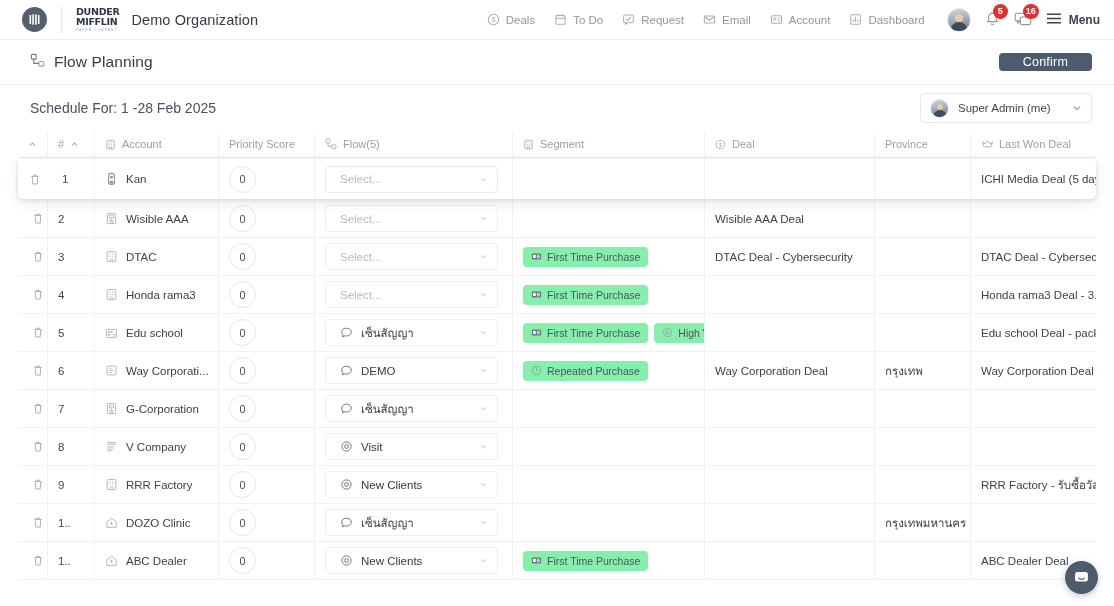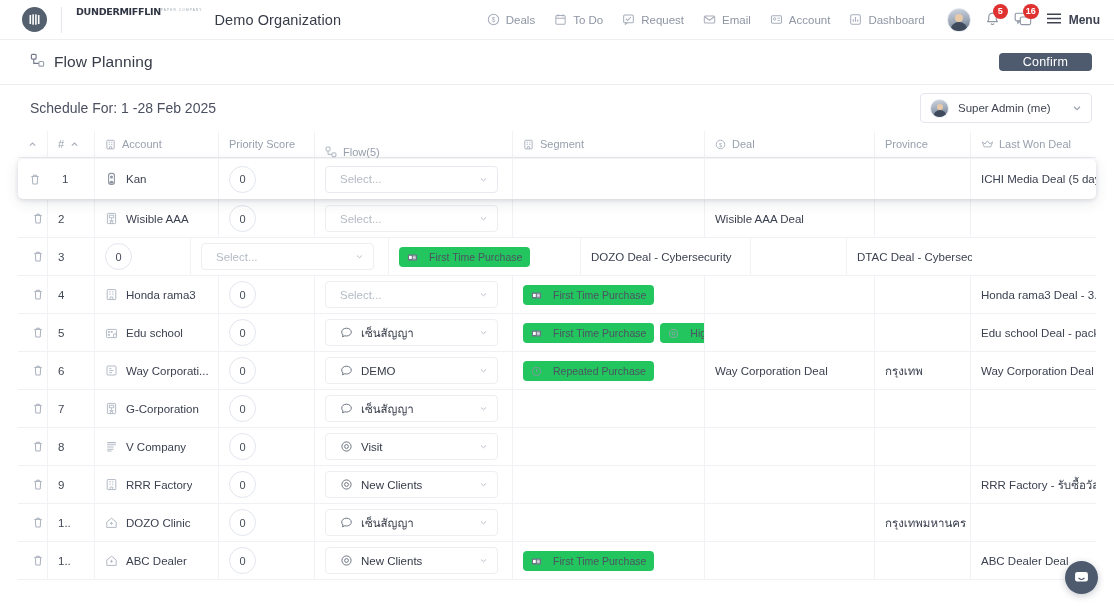--- a/index.html
+++ b/index.html
@@ -18,21 +18,21 @@
     padding: 0 14px 0 22px; position: relative;
   }
   .logo-circle {
     width: 25px; height: 25px; border-radius: 50%;
     background: #55606e; display: flex; align-items: center; justify-content: center;
     flex: none;
   }
   .logo-circle svg { display: block; }
   .brand-mark {
     margin-left: 14px; padding-left: 14px; border-left: 1px solid #e3e6ec;
-    display: flex; flex-direction: row; justify-content: center;
+    display: flex; flex-direction: column; justify-content: center;
     height: 26px; flex: none;
   }
   .brand-line1, .brand-line2 {
     font-family: "DejaVu Sans", sans-serif;
     font-weight: 700; font-size: 9.5px; line-height: 9.5px;
     letter-spacing: -0.3px; color: #2f3542;
   }
   .brand-sub { font-size: 3.2px; letter-spacing: 1.1px; color: #9aa1ad; margin-top: 1.5px; }
   .org-name {
     margin-left: 12px; font-size: 14.5px; color: #373c49; letter-spacing: .1px;
@@ -111,21 +111,21 @@
     height: 27px; padding-left: 10px; flex: none;
     border-right: 1px solid #f0f2f5;
   }
   .th:last-child { border-right: none; }
   .th svg { display: block; flex:none; }
 
   .c-del   { width: 30px; justify-content:center; padding-left:0; }
   .c-num   { width: 47px; }
   .c-acct  { width: 124px; }
   .c-prio  { width: 96px; }
-  .c-flow  { width: 198px; align-items: flex-end; }
+  .c-flow  { width: 198px; }
   .c-seg   { width: 192px; }
   .c-deal  { width: 170px; }
   .c-prov  { width: 96px; }
   .c-last  { width: 125px; }
 
   .trow {
     display: flex; height: 38px; align-items: center;
     border-bottom: 1px solid #eff1f4; background: #fff;
   }
   .td {
@@ -152,22 +152,22 @@
   }
   .flow-ph { font-size: 11.5px; color: #b4bac4; }
   .flow-val { font-size: 11.5px; color: #343a47; white-space:nowrap; overflow:hidden; }
   .flow-ico { display:flex; flex:none; }
   .flow-chev {
     margin-left:auto; width:15px; height:15px; border-radius:3px;
     display:flex; align-items:center; justify-content:center; flex:none;
   }
   .seg-wrap { display:flex; align-items:center; gap:6px; overflow:hidden; }
   .seg-pill {
-    display:flex; align-items:flex-end; gap:11px; flex:none;
-    background:#22c55e; border-radius:4px; padding: 4px 8px;
+    display:flex; align-items:flex-start; gap:5px; flex:none;
+    background:#86efac; border-radius:4px; padding: 4px 8px;
     font-size: 10.5px; color: #4d5462; white-space:nowrap;
   }
   .seg-pill svg { display:block; flex:none; }
 
   
   .row-active {
     position: absolute; left: 18px; top: 0; width: 1078px; height: 40px;
     background: #fff; border-radius: 5px;
     box-shadow: 0 1px 4px rgba(35,45,70,.14), 0 4px 14px rgba(35,45,70,.10);
     display: flex; align-items: center; z-index: 5;
@@ -481,20 +481,29 @@
           <div class="td c-del">
             <span class="trash">
               <svg width="12" height="13" viewBox="0 0 12 13">
                 <path d="M2.3 3.4h7.4M4.6 3.4V2.2h2.8v1.2M3.3 3.4l.5 7.6h4.4l.5-7.6" fill="none" stroke="#aab1bd" stroke-width="1"></path>
               </svg>
             </span>
           </div>
           <div class="td c-num">
             <span class="num">3</span>
           </div>
+          <div class="td c-acct">
+            <span class="acct-ico">
+              <svg width="13" height="13" viewBox="0 0 13 13">
+                <rect x="2.2" y="1.6" width="8.6" height="10" rx=".8" fill="none" stroke="#b3bac5" stroke-width="1"></rect>
+                <path d="M4.3 3.9h1.5M7 3.9h1.5M4.3 6.2h1.5M7 6.2h1.5M5.2 11.6V9h2.6v2.6" stroke="#b3bac5" stroke-width=".9" fill="none"></path>
+              </svg>
+            </span>
+            <span class="td-text">DTAC</span>
+          </div>
           <div class="td c-prio">
             <span class="score-pill">0</span>
           </div>
           <div class="td c-flow">
             <div class="flow-select">
               <span class="flow-ph">Select...</span>
               <span class="flow-chev">
                 <svg width="9" height="9" viewBox="0 0 10 10">
                   <path d="M2.2 3.9L5 6.4l2.8-2.5" fill="none" stroke="#b8bec8" stroke-width="1.1"></path>
                 </svg>
@@ -509,21 +518,21 @@
                     <rect x="1" y="2.6" width="10" height="6.8" rx="1" fill="#6b7486"></rect>
                     <rect x="2.2" y="4.2" width="3" height="3.4" fill="#fff"></rect>
                     <path d="M6.4 4.6h3.2M6.4 6h3.2M6.4 7.4h3.2" stroke="#fff" stroke-width=".8"></path>
                   </svg>
                 </span>
                 <span>First Time Purchase</span>
               </span>
             </div>
           </div>
           <div class="td c-deal">
-            <span class="td-text">DOZO Deal - Cybersecurity</span>
+            <span class="td-text">DTAC Deal - Cybersecurity</span>
           </div>
           <div class="td c-prov">
             <span class="td-text"></span>
           </div>
           <div class="td c-last">
             <span class="td-text">DTAC Deal - Cybersec...</span>
           </div>
         </div>
         <div class="trow">
           <div class="td c-del">

